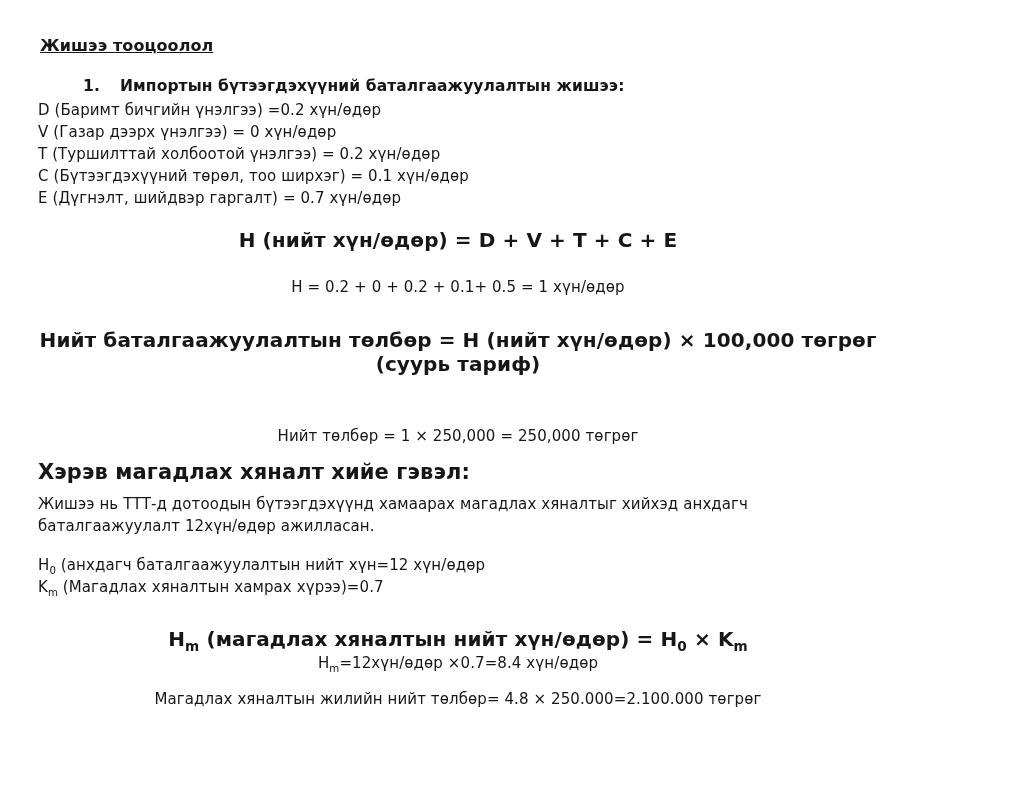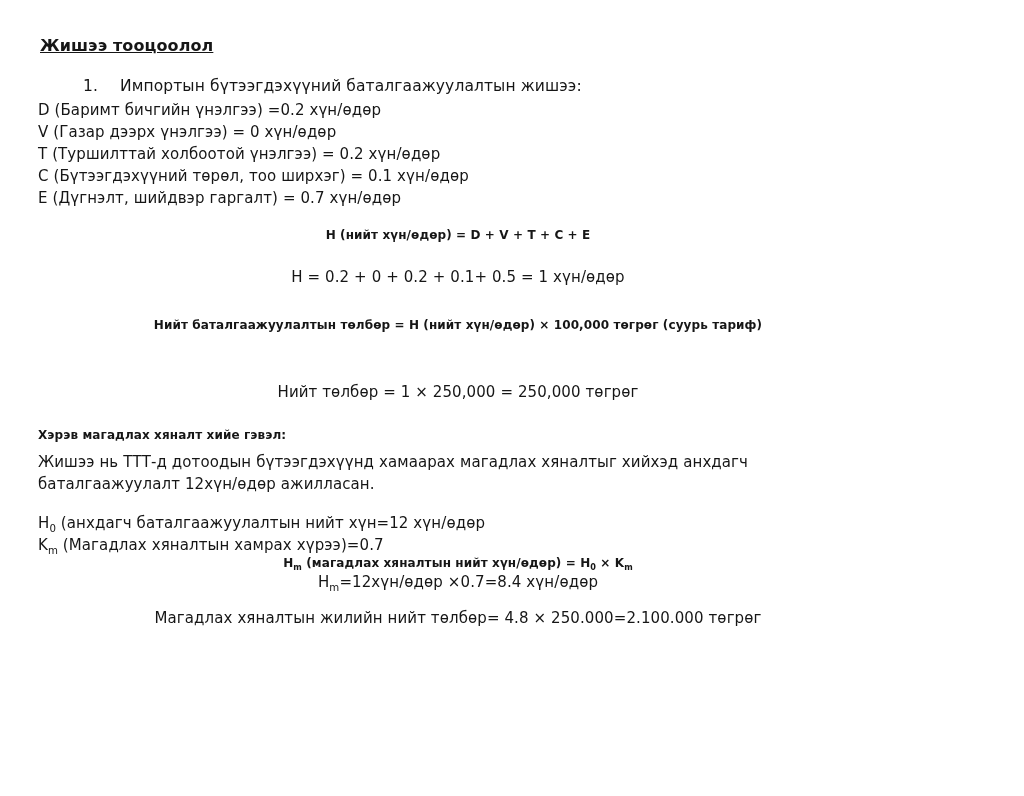--- a/index.html
+++ b/index.html
@@ -22,59 +22,59 @@
     width: 916px;
   }
   .doc-title {
     font-size: 16px;
     font-weight: bold;
     text-decoration: underline;
     margin: 0 0 0 2px;
   }
   .list-heading {
     margin-top: 22px;
-    font-weight: normal;
+    font-weight: bold;
     font-size: 15.5px;
   }
   .list-heading .num {
     display: inline-block;
     margin-left: 45px;
     width: 37px;
   }
   .param-lines {
     margin-top: 4px;
   }
   .param-line {
     line-height: 22px;
   }
   .centered {
     text-align: center;
   }
   .bold {
     font-weight: bold;
-    font-size: 12px;
+    font-size: 20px;
   }
   .formula-total   { margin-top: 19px; }
   .calc-total      { margin-top: 26px; }
   .fee-formula-1   { margin-top: 32px; }
   .fee-calc-1      { margin-top: 51px; }
   .section2-heading {
-    margin-top: 27px;
+    margin-top: 15px;
     font-weight: bold;
-    font-size: 12px;
+    font-size: 21px;
   }
   .paragraph {
     margin-top: 9px;
     line-height: 22px;
     max-width: 952px;
   }
   .param-lines-2 {
     margin-top: 17px;
   }
-  .formula-hm { }
+  .formula-hm { margin-top: 29px; }
   .calc-hm    { margin-top: 3px; }
   .fee-formula-2 {
     margin-top: 20px;
     line-height: 24px;
     width: 910px;
     margin-left: auto;
     margin-right: auto;
   }
   .fee-calc-2 { margin-top: 18px; }
   sub {

